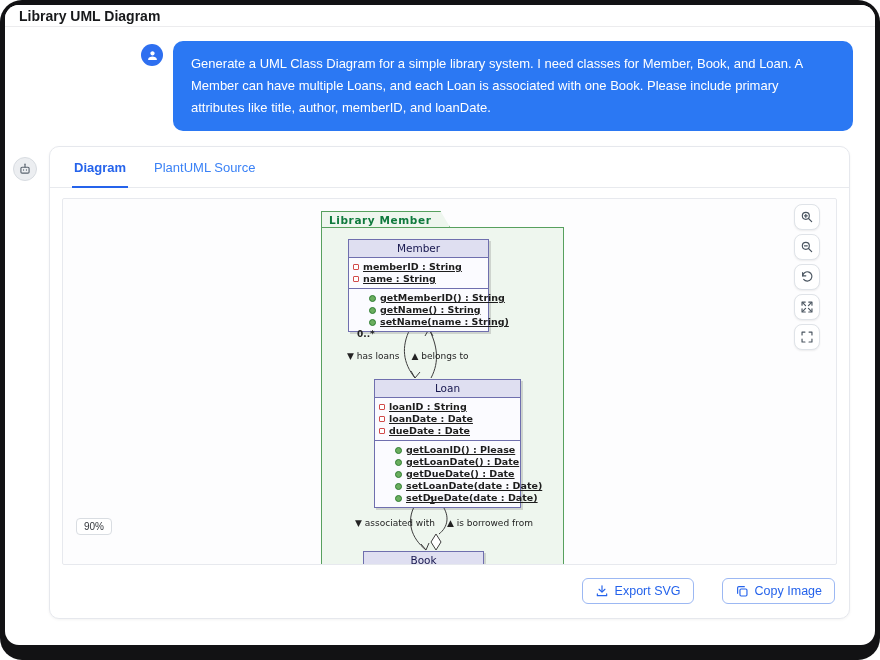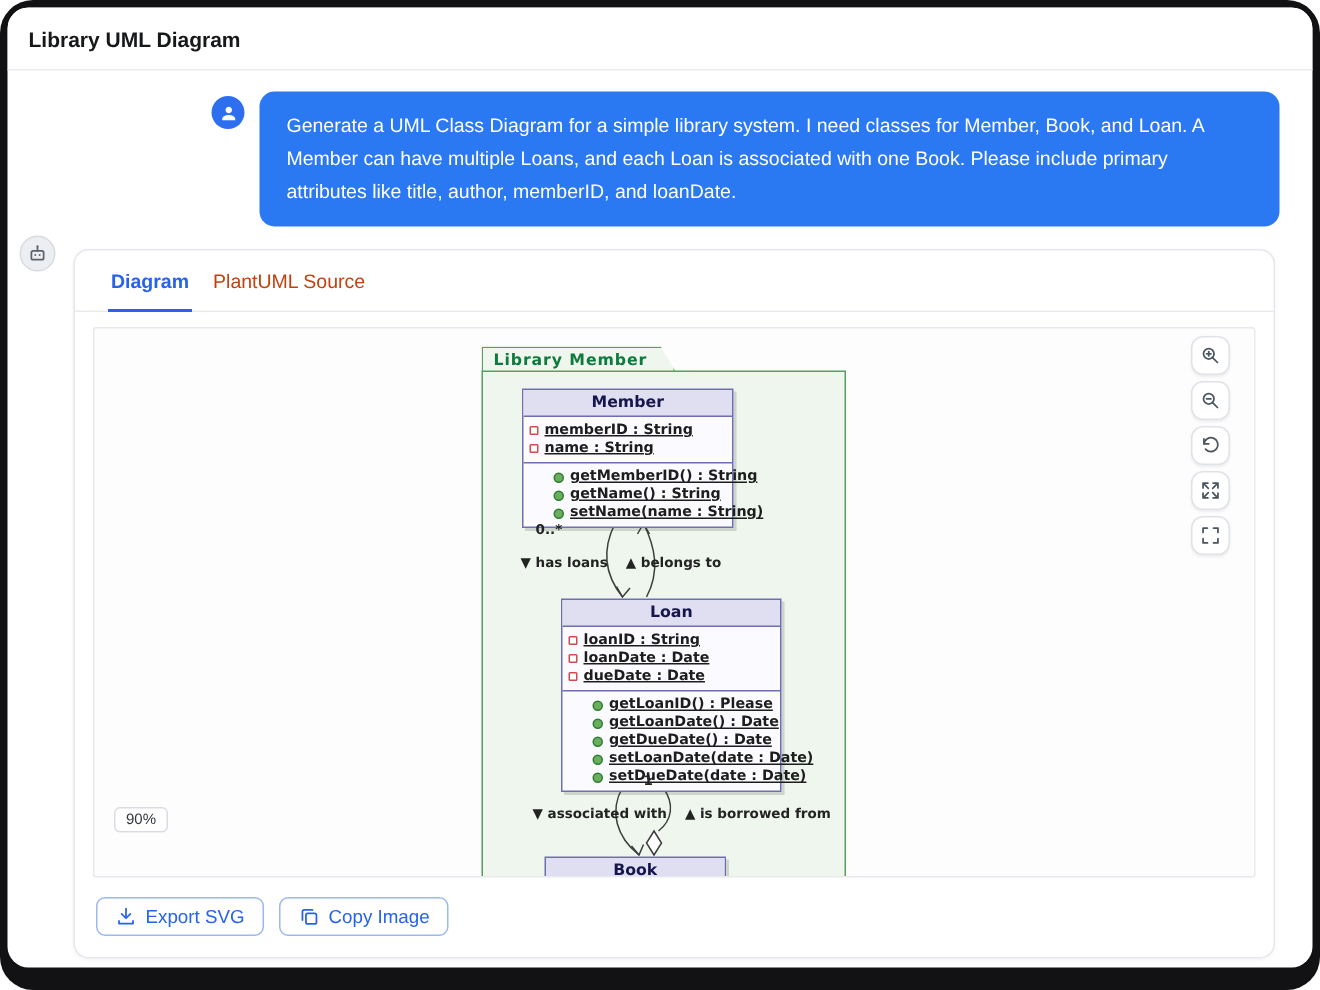--- a/index.html
+++ b/index.html
@@ -16,21 +16,21 @@
   }
   .app {
     position: relative;
     width: 100%; height: 100%;
     background: #ffffff;
     border-radius: 14px;
     overflow: hidden;
   }
   
   .app-header {
-    height: 42px;
+    height: 22px;
     display: flex; align-items: center;
     padding: 0 14px;
     border-bottom: 1px solid #ececee;
     background: #fff;
   }
   .app-header h1 { font-size: 14px; font-weight: 700; color: #17181a; }
 
   
   .chat-row { display: flex; align-items: flex-start; gap: 10px; margin: 14px 22px 0 136px; }
   .avatar {
@@ -54,22 +54,22 @@
   }
 
   
   .card {
     margin: 15px 25px 0 44px;
     border: 1px solid #e6e8ed;
     border-radius: 10px;
     background: #fff;
     box-shadow: 0 1px 3px rgba(0,0,0,.05);
   }
-  .tabs { display: flex; gap: 12px; padding-left: 22px; border-bottom: 1px solid #e8eaee; }
-  .tab { padding: 13px 2px 11px; font-size: 13px; color: #c2410c; cursor: pointer; }
+  .tabs { display: flex; gap: 24px; padding-left: 22px; border-bottom: 1px solid #e8eaee; }
+  .tab { padding: 13px 2px 11px; font-size: 13px; color: #3b82f6; cursor: pointer; }
   .tab.active { color: #2563eb; font-weight: 700; border-bottom: 2px solid #2563eb; margin-bottom: -1px; }
 
   
   .viewport {
     position: relative;
     margin: 10px 12px 0;
     height: 367px;
     border: 1px solid #e7e9ee;
     border-radius: 2px;
     background: #fdfdfe;
@@ -94,38 +94,38 @@
 
   
   .uml {
     position: absolute; z-index: 3;
     border: 1px solid #6f6fae; background: #fbfbff;
     box-shadow: 2px 2px 0 rgba(60,60,60,.18);
     font-family: "DejaVu Sans", sans-serif;
   }
   .uml-head {
     background: #dfdff1; border-bottom: 1px solid #6f6fae;
-    text-align: center; font-weight: 700; font-size: 10.5px; color: #16164e;
+    text-align: center; font-weight: 400; font-size: 10.5px; color: #16164e;
     padding: 2px 4px; line-height: 13px;
   }
   .uml-sec { padding: 3px 5px 3px 4px; }
   .uml-sec.methods { border-top: 1px solid #6f6fae; padding-left: 20px; }
   .row { display: flex; align-items: center; gap: 4px; font-size: 9.5px; font-weight: 700; color: #1d1d1d; line-height: 12px; white-space: nowrap; text-decoration: underline; }
   .fld { width: 6px; height: 6px; border: 1.5px solid #d14b4b; background: #fff; border-radius: 1px; flex: none; }
   .mth { width: 7px; height: 7px; border: 1px solid #2e7d32; background: #6aae5e; border-radius: 50%; flex: none; }
 
   .uml.member { left: 285px; top: 40px;  width: 141px; }
   .uml.loan   { left: 311px; top: 180px; width: 147px; }
   .uml.book   { left: 300px; top: 352px; width: 121px; }
 
   .edges { position: absolute; left: 0; top: 0; z-index: 2; pointer-events: none; }
 
   .edge-label {
     position: absolute; z-index: 4;
-    font-size: 9px; font-weight: 700; color: #232323;
+    font-size: 9px; font-weight: 400; color: #232323;
     display: flex; gap: 12px; white-space: nowrap;
     font-family: "DejaVu Sans", sans-serif;
   }
   .edge-label.rel1 { left: 284px; top: 152px; }
   .edge-label.rel2 { left: 292px; top: 319px; }
   .mult { position: absolute; z-index: 4; font-size: 9px; font-weight: 600; color: #232323; font-family: "DejaVu Sans", sans-serif; }
   .mult.m1 { left: 294px; top: 130px; }
   .mult.m2 { left: 366px; top: 297px; }
 
   
@@ -139,21 +139,21 @@
   }
   .vc1 { top: 5px; } .vc2 { top: 35px; } .vc3 { top: 65px; } .vc4 { top: 95px; } .vc5 { top: 125px; }
 
   .zoom-badge {
     position: absolute; left: 13px; top: 319px; z-index: 6;
     background: #fff; border: 1px solid #d9dde2; border-radius: 4px;
     font-size: 10px; color: #33373c; padding: 2px 7px;
   }
 
   
-  .card-footer { display: flex; gap: 10px; padding: 13px 14px 14px; }
+  .card-footer { display: flex; justify-content: flex-end; gap: 28px; padding: 13px 14px 14px; }
   .btn {
     display: inline-flex; align-items: center; gap: 6px;
     border: 1px solid #9cb8f3; color: #2563eb; background: #fff;
     border-radius: 6px; padding: 5px 12px;
     font-size: 12.5px; font-family: inherit; cursor: pointer;
   }
   .btn svg { flex: none; }
 </style>
 </head>
 <body>

